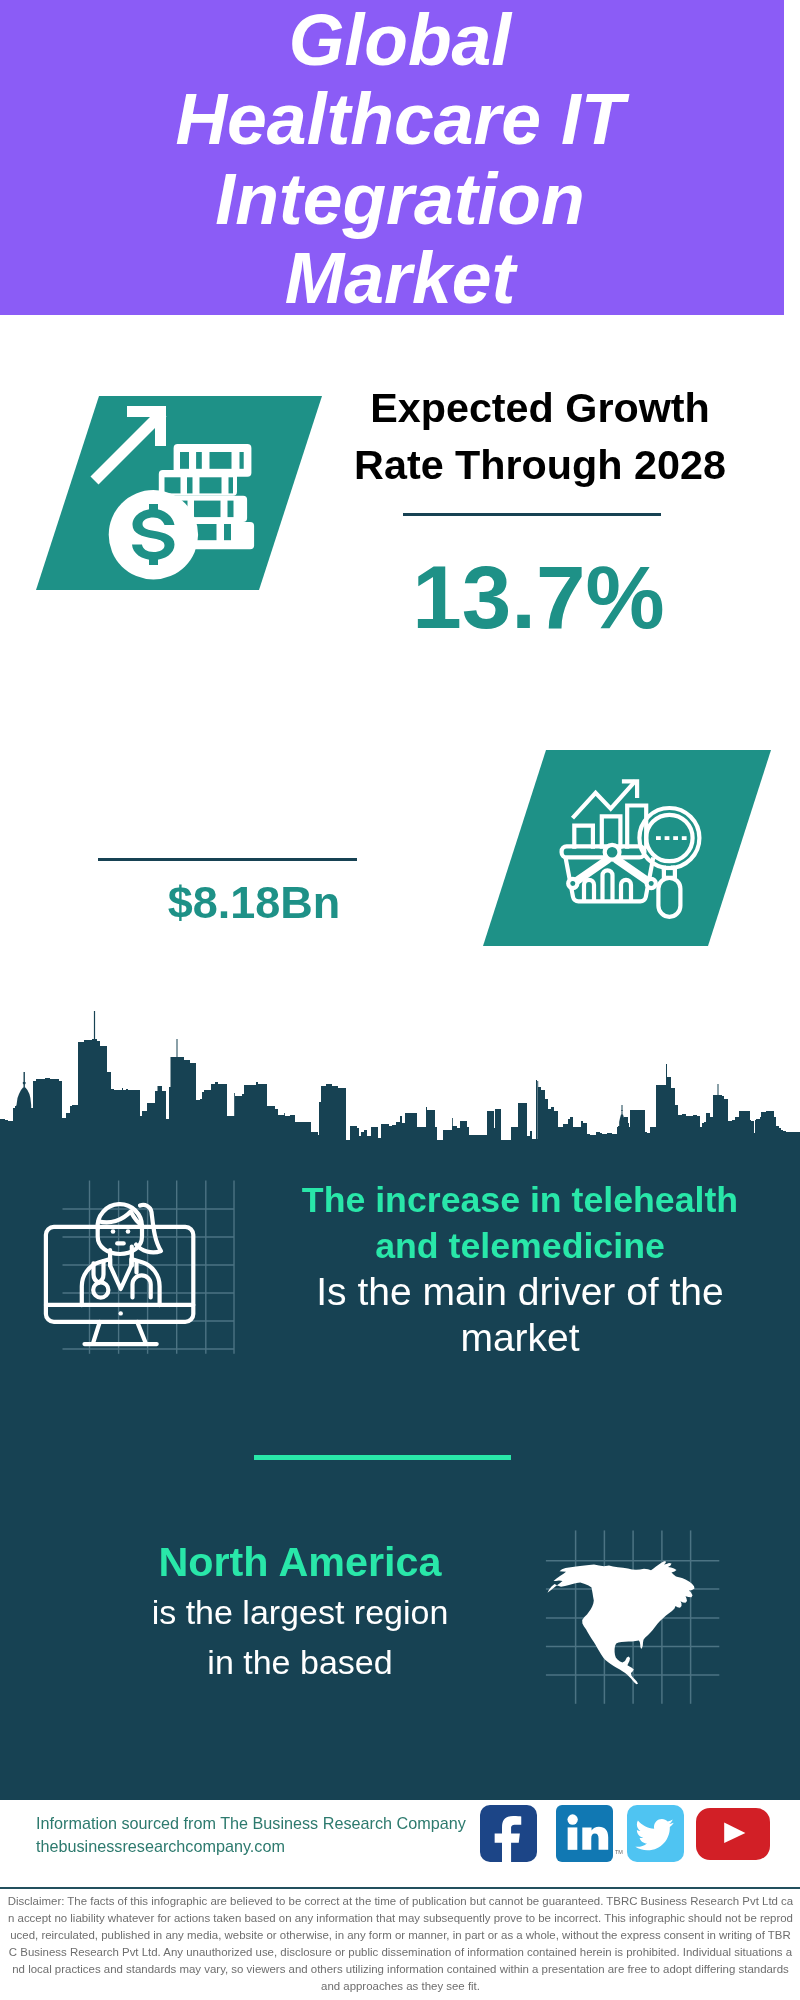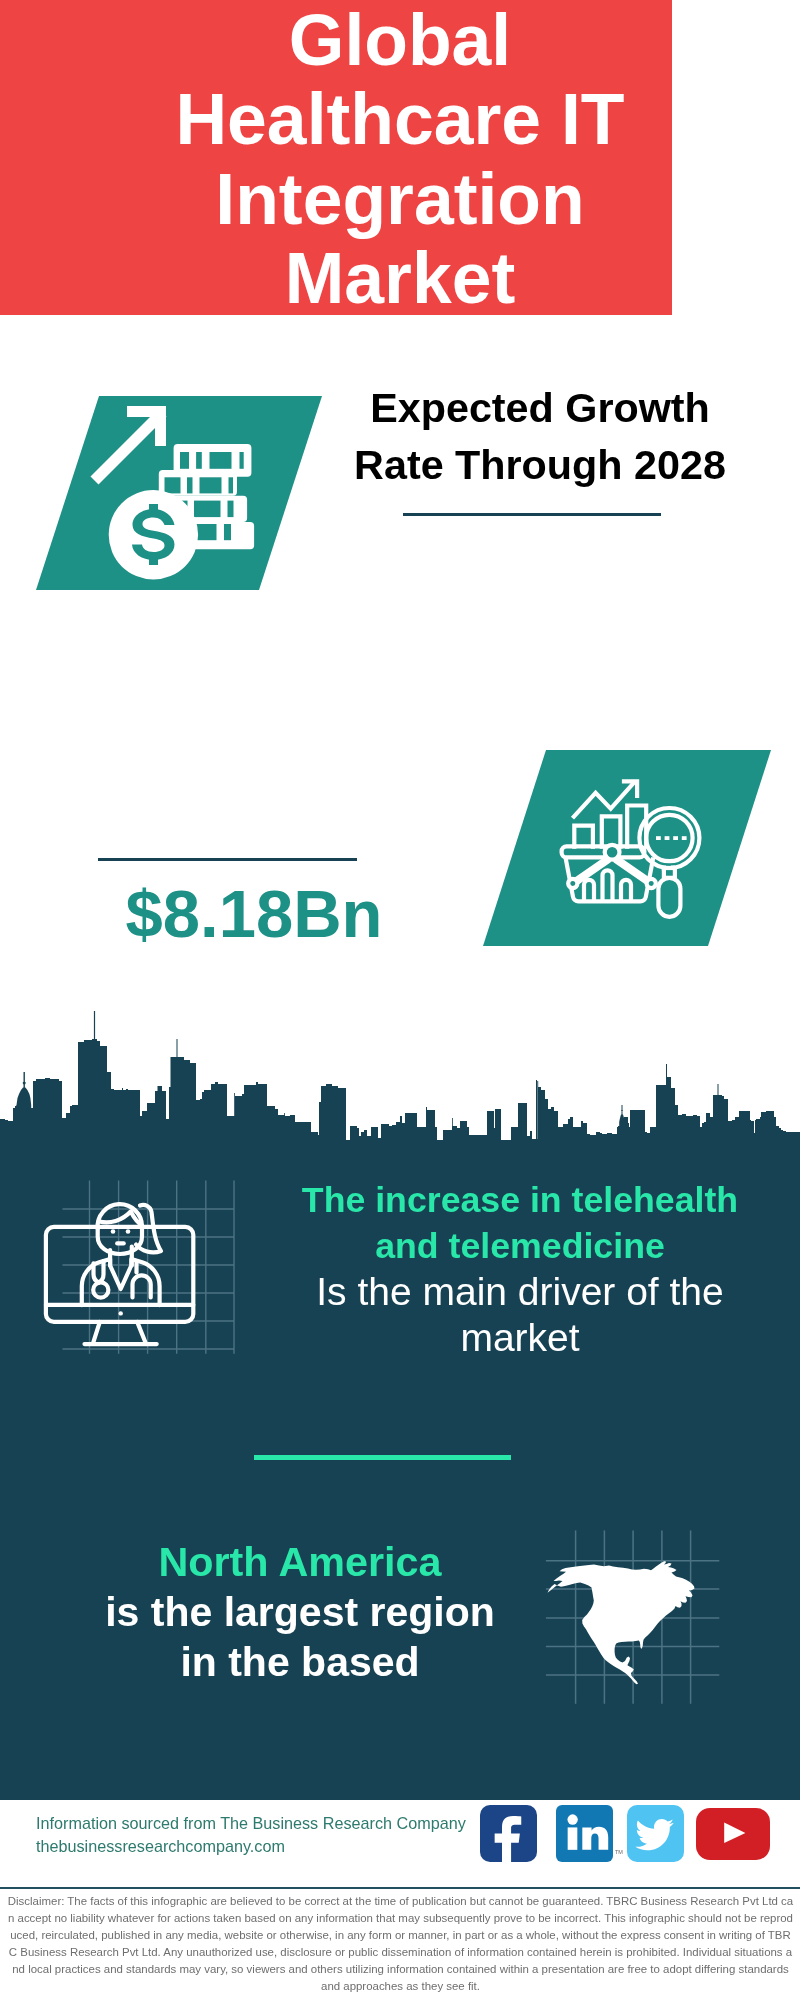--- a/index.html
+++ b/index.html
@@ -2,22 +2,23 @@
 <html><head>
 <meta charset="utf-8">
 <style>
   * { margin:0; padding:0; box-sizing:border-box; }
   html,body { width:800px; height:2000px; }
   body { font-family:"Liberation Sans", sans-serif; background:#ffffff; overflow:hidden; }
   .page { position:relative; width:800px; height:2000px; background:#fff; }
 
   
   .header {
-    position:absolute; left:0; top:0; width:672px; height:315px;
-    background:#ef4444;
+    position:absolute; left:0; top:0; width:784px; height:315px;
+    background:#8b5cf6;
+    font-style:italic;
   }
   .header-title {
     position:absolute; left:0; top:0; width:800px;
     text-align:center; color:#ffffff;
     font-weight:bold; font-size:71.5px; line-height:79.3px;
     letter-spacing:0px;
   }
   .header-title div { white-space:nowrap; }
 
   
@@ -35,21 +36,21 @@
   
   .dark-section {
     position:absolute; left:0; top:1140px; width:800px; height:660px;
     background:#174253;
   }
   .skyline { position:absolute; left:0; top:1010px; width:800px; height:135px; display:block; }
   .text-block { position:absolute; text-align:center; }
   .text-hl { color:#29E7A9; font-weight:bold; font-size:35.7px; line-height:45.5px; white-space:nowrap; }
   .text-body { color:#ffffff; font-weight:normal; font-size:39px; line-height:45.5px; white-space:nowrap; }
   .region-block .text-hl { font-size:41.3px; line-height:50px; }
-  .region-block .text-body { font-size:41px; line-height:50px;font-weight:bold; }
+  .region-block .text-body { font-size:34px; line-height:50px; }
   .mint-rule { position:absolute; height:4px; background:#29E7A9; }
 
   
   .footer { position:absolute; left:0; top:0; width:800px; height:2000px; background:transparent; pointer-events:none; }
   .footer > * { pointer-events:auto; }
   .footer-text { position:absolute; color:#2D7A6E; font-size:16.2px; line-height:23px; white-space:nowrap; }
   .social-tile { display:block; text-decoration:none; overflow:hidden; }
   .social-tile svg { display:block; }
   .hr-rule { position:absolute; left:0; height:1.8px; background:#23505E; width:800px; }
   .disclaimer {
@@ -110,20 +111,21 @@
         <path d="M117.5,113 C128.5,113 137,120 138.5,129 L128.5,129 C127,124.5 123,121.5 117.5,121.5 C111,121.5 106.5,124 106.5,128 C106.5,131.5 109.5,133.5 117.5,134.8 C129,136.6 138.5,139.5 138.5,148.5 C138.5,157.5 129,164 117.5,164 C106,164 96.5,157.5 96,148.5 L106,148.5 C106.5,153 111,156 117.5,156 C124,156 128.5,153.5 128.5,149.5 C128.5,146 125.5,143.8 117.5,142.5 C106,140.7 96.5,137.8 96.5,128.8 C96.5,119.8 106,113 117.5,113 Z"></path>
       </g>
     </svg>
   </div>
 
   <div class="stat-label" style="left:340px; top:380px; width:400px;">
     <div>Expected Growth</div>
     <div>Rate Through 2028</div>
   </div>
   <div class="stat-divider" style="left:403px; top:513px; width:258px;"></div>
+  <div class="stat-value" style="left:340px; top:553px; width:397px; font-size:89px;">13.7%</div>
 
   <div class="para-icon" style="left:483px; top:750px; width:288px; height:196px;">
     <svg width="288" height="196" viewBox="0 0 288 196" xmlns="http://www.w3.org/2000/svg">
       <polygon points="63,0 288,0 225,196 0,196" fill="#1E9187"></polygon>
       <g fill="none" stroke="#FFFFFF" stroke-width="4.2" stroke-linecap="butt" stroke-linejoin="miter">
 
         <polyline points="89.5,68.2 112.6,42.8 127.7,58.7 152.5,30.9"></polyline>
         <polyline points="138.9,31.4 154.1,31.4 154.1,48.1"></polyline>
 
         <polyline points="91.3,98.7 91.3,75.6 109.9,75.6 109.9,98.7"></polyline>
@@ -158,21 +160,21 @@
       <g fill="#FFFFFF">
         <rect x="173.0" y="86.2" width="4.8" height="3.8"></rect>
         <rect x="181.6" y="86.2" width="4.8" height="3.8"></rect>
         <rect x="190.2" y="86.2" width="4.8" height="3.8"></rect>
         <rect x="198.8" y="86.2" width="4.8" height="3.8"></rect>
       </g>
     </svg>
   </div>
 
   <div class="stat-divider" style="left:98px; top:858px; width:259px;"></div>
-  <div class="stat-value" style="left:54px; top:880px; width:400px; font-size:67px;">$8.18Bn</div>
+  <div class="stat-value" style="left:54px; top:880px; width:400px; font-size:45px;">$8.18Bn</div>
 
   <div class="text-block" style="left:270px; top:1178px; width:500px;">
     <div class="text-hl">The increase in telehealth</div>
     <div class="text-hl">and telemedicine</div>
     <div class="text-body">Is the main driver of the</div>
     <div class="text-body">market</div>
   </div>
 
   <div class="mint-rule" style="left:254px; top:1455px; width:257px; height:4.5px;"></div>
 

